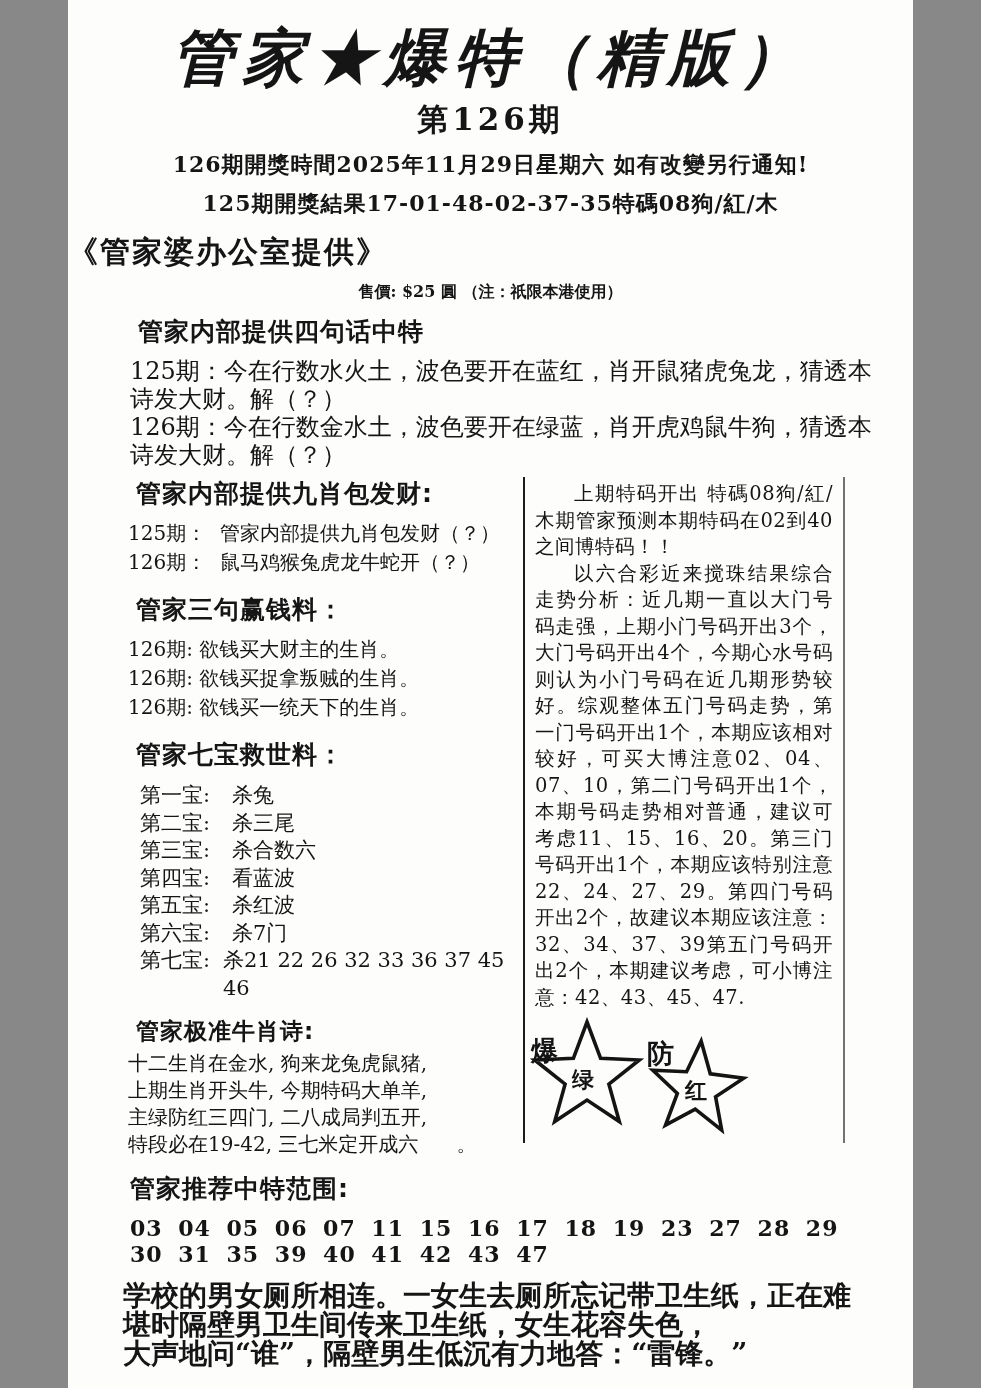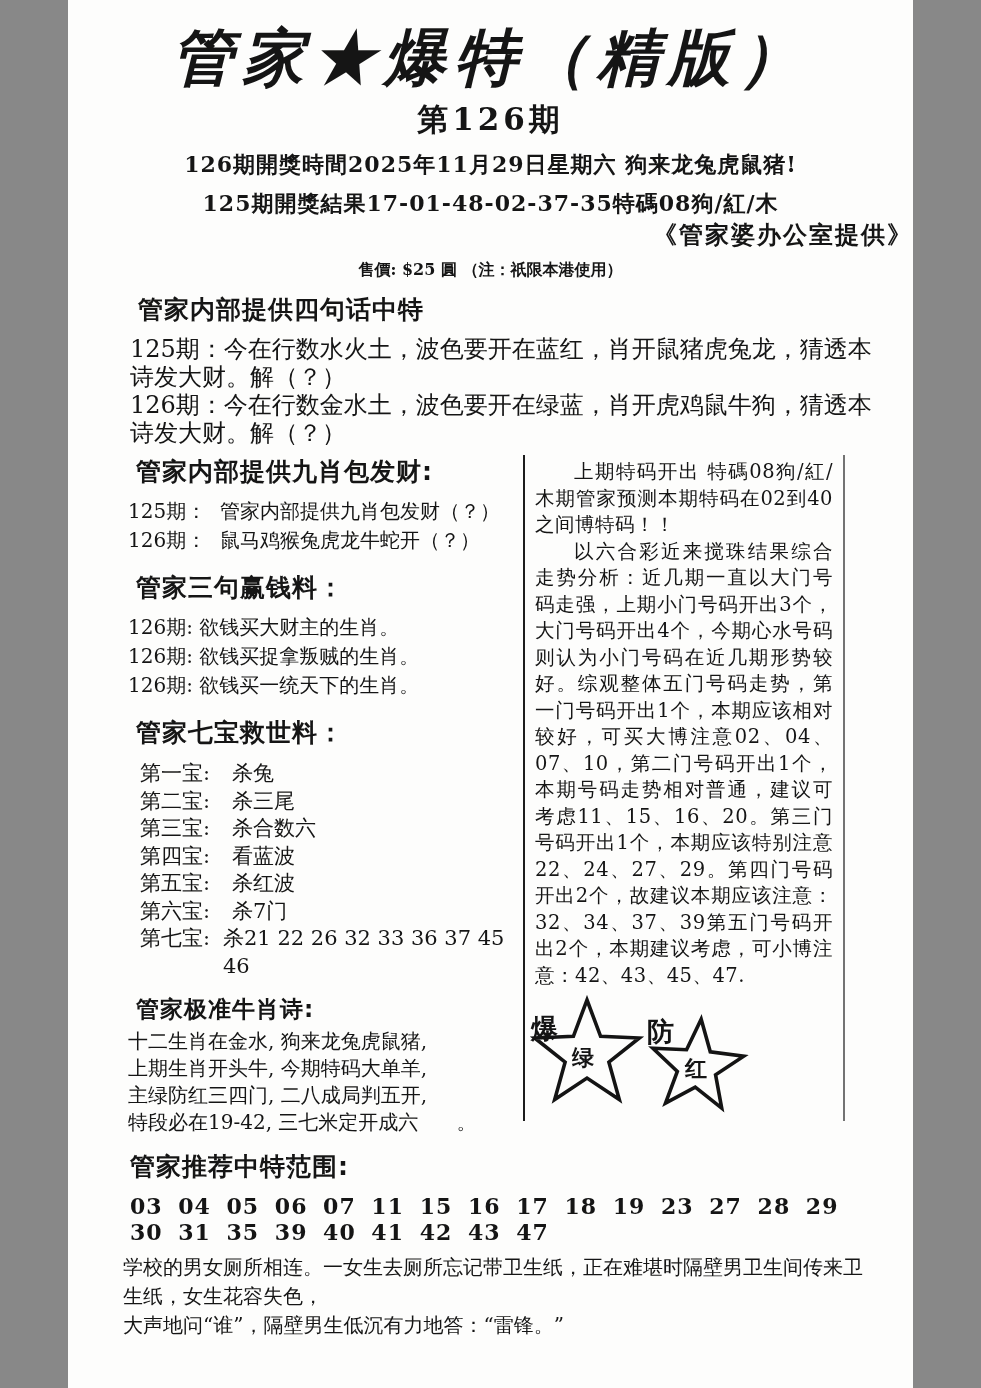--- a/index.html
+++ b/index.html
@@ -9,21 +9,21 @@
     font-family:"DejaVu Serif","Liberation Serif",serif;
   }
   
   .hdr-title{
     text-align:center;font-size:62px;font-weight:bold;font-style:italic;
     letter-spacing:9px;padding-top:22px;line-height:1.15;
     font-family:"DejaVu Serif","Liberation Serif",serif;
   }
   .hdr-issue{text-align:center;font-size:31px;font-weight:bold;margin-top:6px;letter-spacing:4px;}
   .hdr-line{text-align:center;font-size:22px;font-weight:bold;margin-top:9px;letter-spacing:1px;}
-  .hdr-provider{text-align:right;font-size:24px;font-weight:bold;margin-top:0;letter-spacing:2px;}
+  .hdr-provider{text-align:left;font-size:30px;font-weight:bold;margin-top:13px;letter-spacing:2px;}
   .hdr-price{text-align:center;font-size:16px;font-weight:bold;margin-top:9px;}
   
   .sec-h{
     font-family:"DejaVu Sans","Liberation Sans",sans-serif;
     font-weight:bold;font-size:25px;letter-spacing:1px;line-height:34px;
   }
   .ml{white-space:pre-wrap;}
   
   .four{margin:12px 40px 0 62px;}
   .four .sec-h{padding-left:8px;}
@@ -59,30 +59,30 @@
     font-family:"DejaVu Sans","Liberation Sans",sans-serif;
     font-weight:bold;fill:#141414;
   }
   
   .recommend{margin:14px 40px 0 62px;}
   .numbers{
     font-size:22px;font-weight:bold;margin-top:9px;letter-spacing:1px;word-spacing:7px;
     font-family:"DejaVu Serif","Liberation Serif",serif;
   }
   .humor{margin:8px 35px 0 55px;}
-  .humor .ml{font-size:20px;font-weight:normal;line-height:29px;margin-top:8px;}
+  .humor .ml{font-size:28px;font-weight:bold;line-height:29px;margin-top:14px;}
 </style>
 </head>
 <body>
 
 <div class="page">
 
   <div class="hdr-title">管家★爆特（精版）</div>
   <div class="hdr-issue">第126期</div>
-  <div class="hdr-line">126期開獎時間2025年11月29日星期六 狗来龙兔虎鼠猪!</div>
+  <div class="hdr-line">126期開獎時間2025年11月29日星期六 如有改變另行通知!</div>
   <div class="hdr-line">125期開獎結果17-01-48-02-37-35特碼08狗/紅/木</div>
   <div class="hdr-provider">《管家婆办公室提供》</div>
   <div class="hdr-price">售價: $25 圓 （注：祇限本港使用）</div>
 
   <div class="four">
     <div class="sec-h">管家内部提供四句话中特</div>
     <div class="ml">125期：今在行数水火土，波色要开在蓝红，肖开鼠猪虎兔龙，猜透本诗发大财。解（？）
 126期：今在行数金水土，波色要开在绿蓝，肖开虎鸡鼠牛狗，猜透本诗发大财。解（？）</div>
   </div>
 

